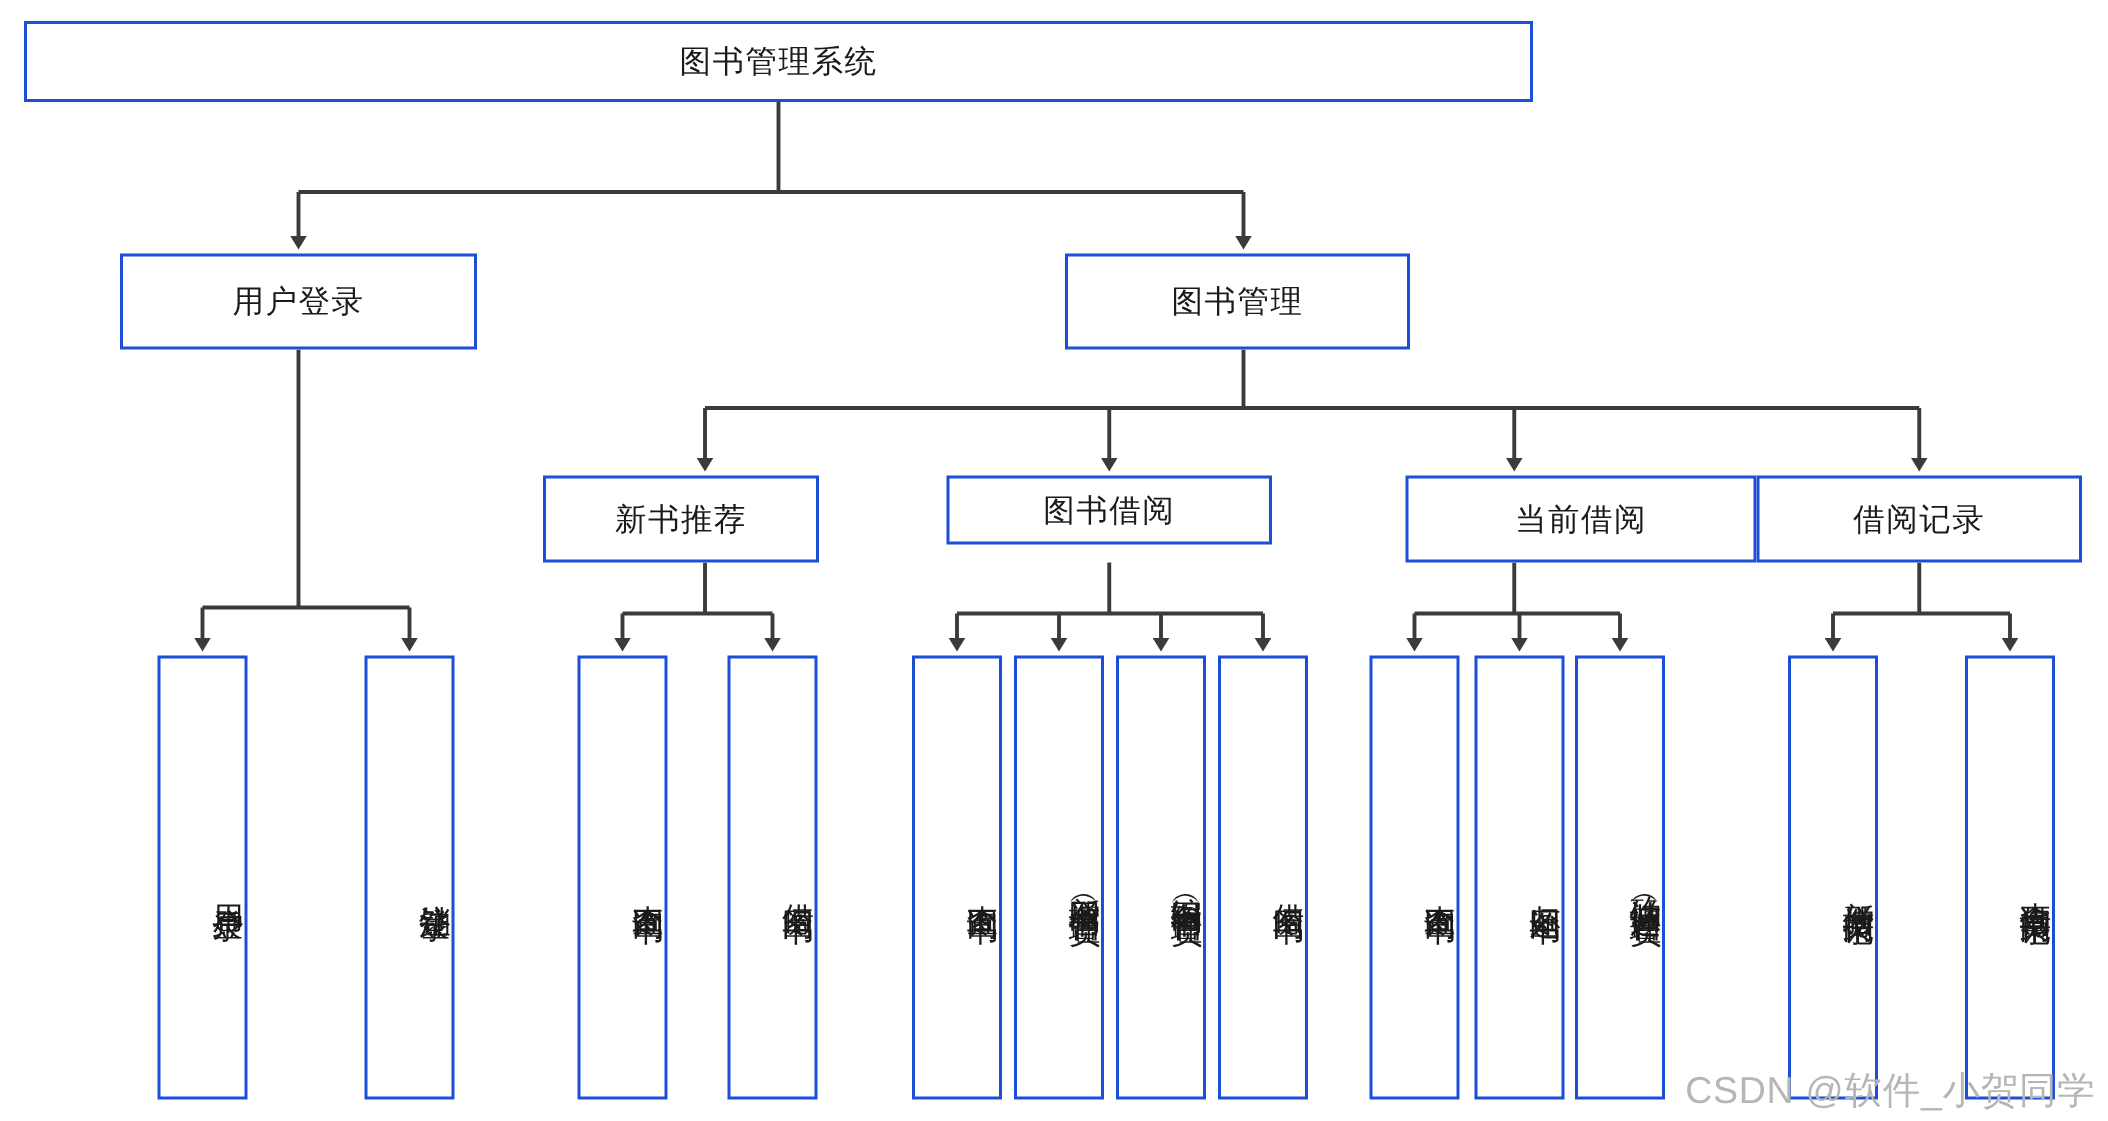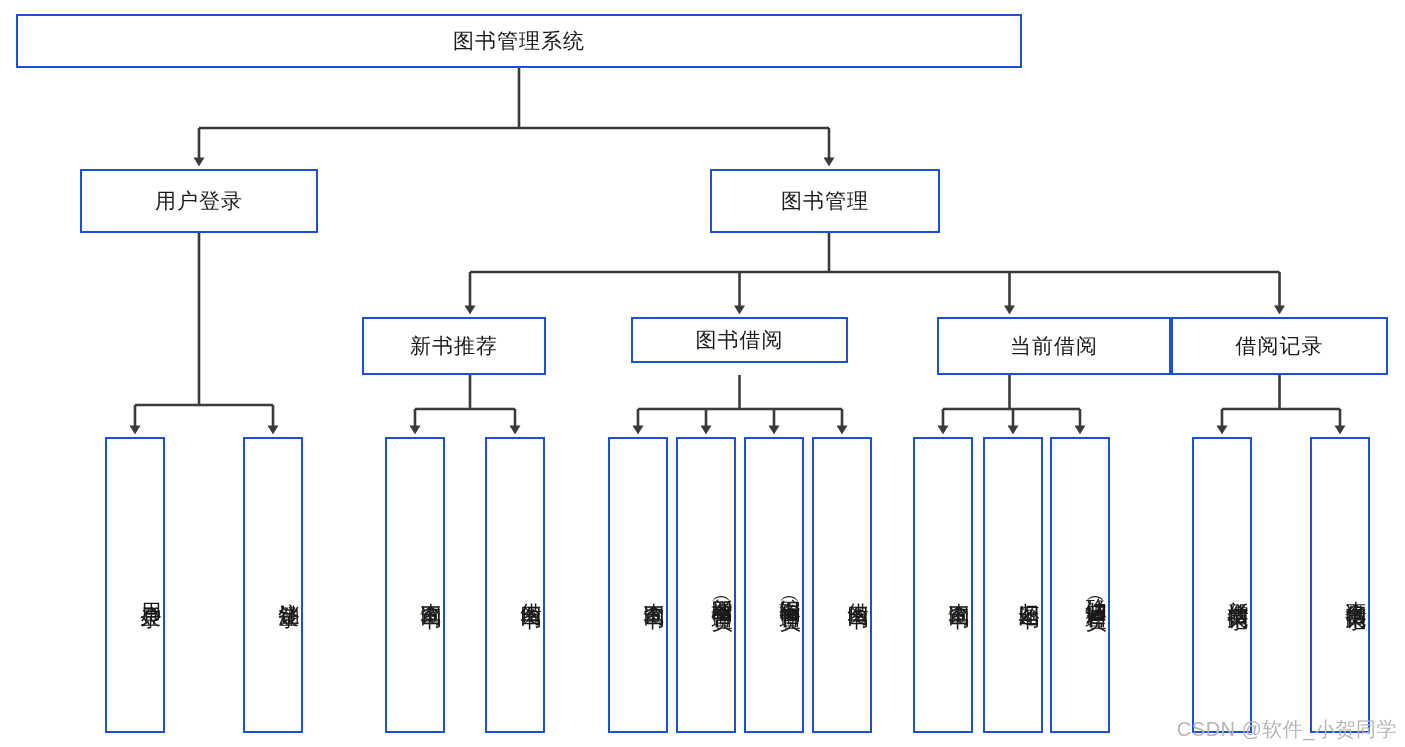--- a/index.html
+++ b/index.html
@@ -51,21 +51,21 @@
   .node.v .vlabel {
     writing-mode: vertical-rl;
     text-orientation: upright;
     letter-spacing: 2px;
     white-space: nowrap;
   }
   .watermark {
     position: absolute;
     right: 8px;
     bottom: 4px;
-    font-size: 20px;
+    font-size: 25px;
     color: #b6b6b6;
     white-space: nowrap;
     letter-spacing: 0.5px;
   }
 </style>
 </head>
 <body>
 
 <div id="canvas">
 

